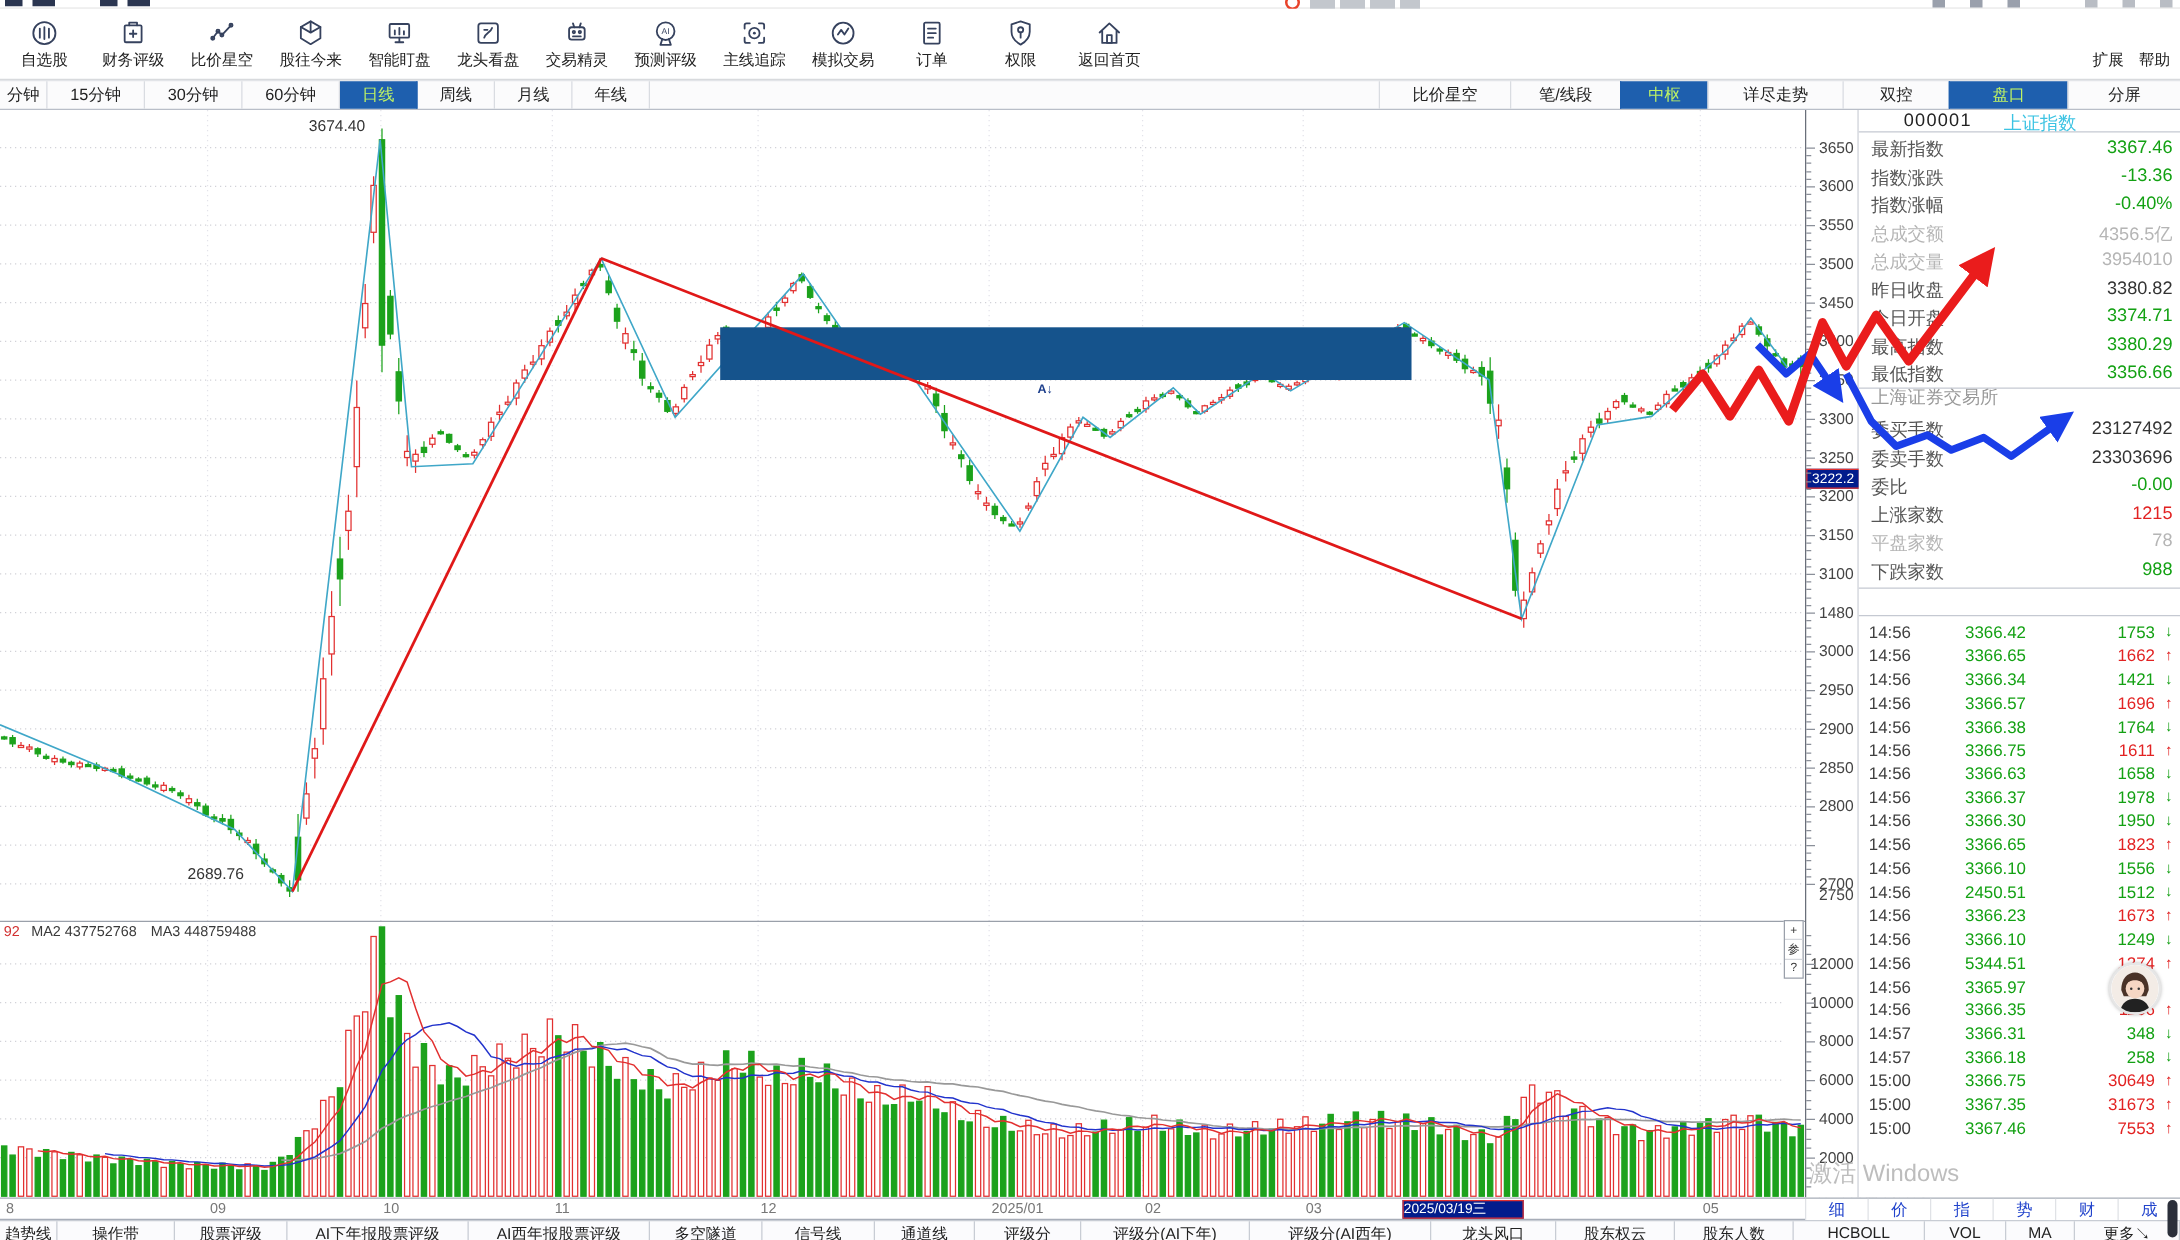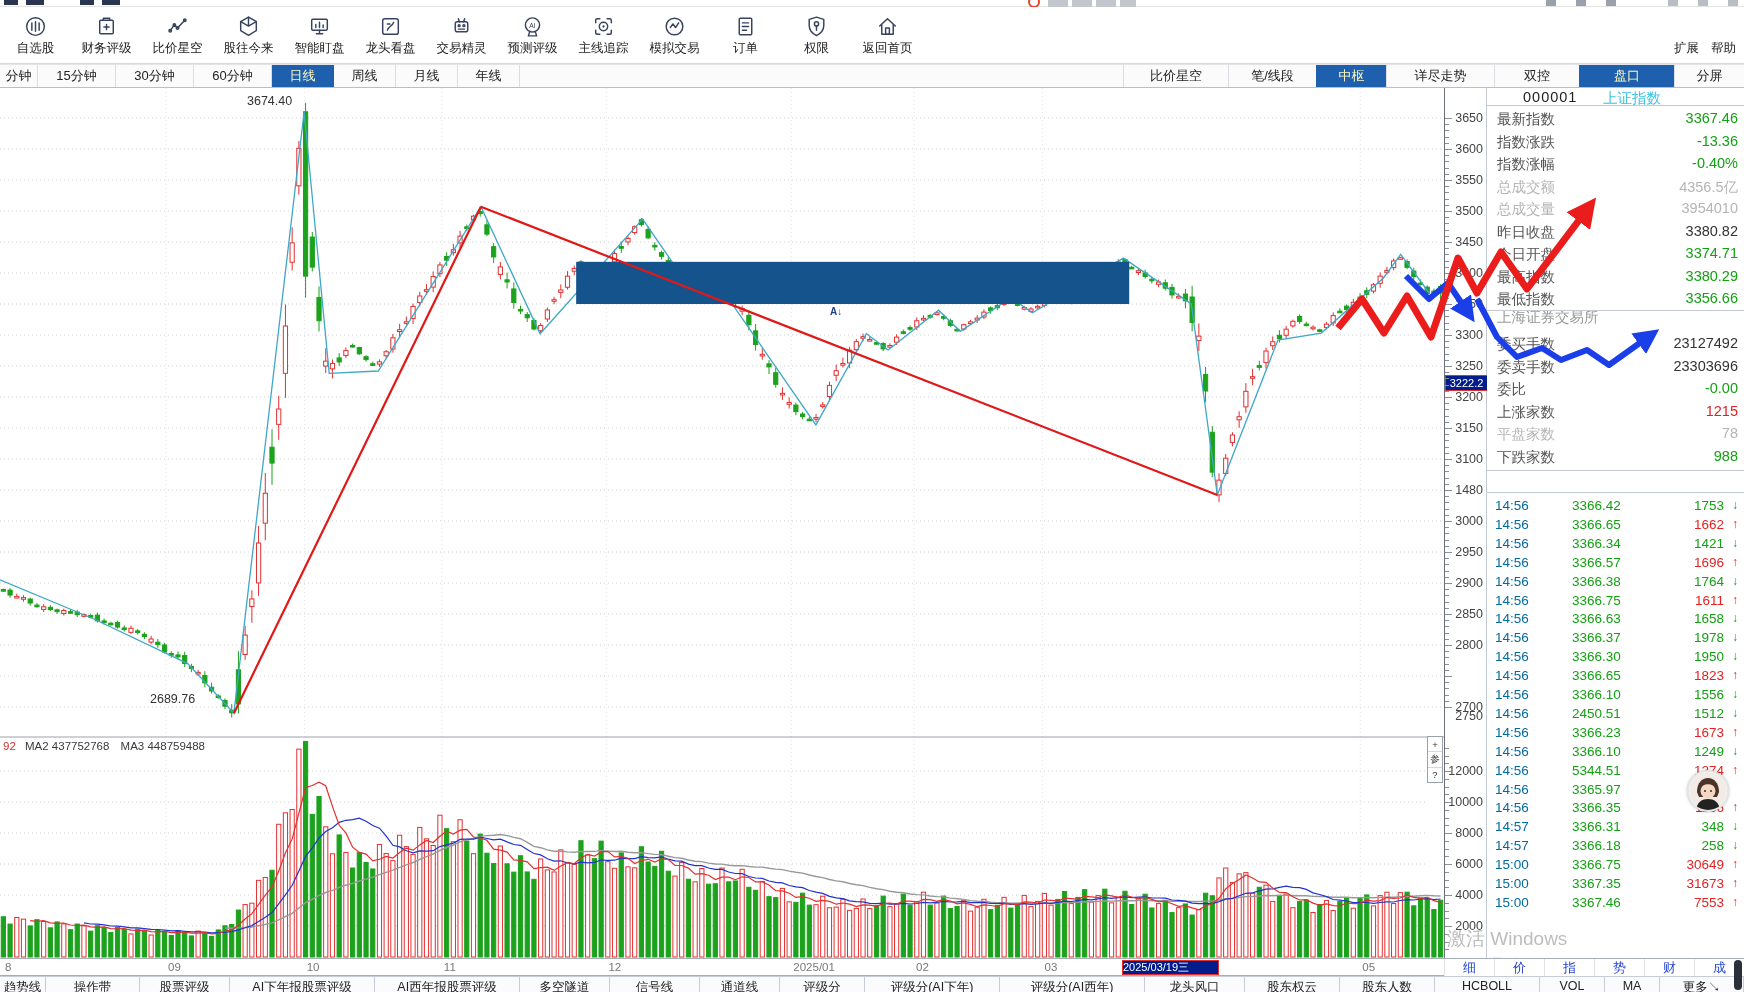--- a/index.html
+++ b/index.html
@@ -17,21 +17,21 @@
   .tool-item{width:71px;display:flex;flex-direction:column;align-items:center;gap:1px;cursor:default;}
   .tool-item svg{width:25px;height:25px;stroke:#36425e;fill:none;stroke-width:1.4;stroke-linecap:round;stroke-linejoin:round;}
   .tool-lbl{font-size:12.5px;color:#222;white-space:nowrap;}
   .toolbar-right{margin-left:auto;padding-right:8px;display:flex;gap:12px;font-size:12.5px;color:#222;align-self:flex-end;padding-bottom:6px;}
   
   .tfbar{position:absolute;left:0;top:64px;width:1744px;height:24px;background:#fbfbfc;border-bottom:1px solid #b9bec8;border-top:1px solid #e2e4e8;display:flex;}
   .tf-left,.tf-right{display:flex;height:100%;}
   .tf-right{margin-left:auto;}
   .tf-tab{display:flex;align-items:center;justify-content:center;font-size:13px;color:#222;border-right:1px solid #d9dce1;padding:0 2px;overflow:hidden;white-space:nowrap;}
   .tf-right .tf-tab{border-right:none;border-left:1px solid #d9dce1;}
-  .tf-tab.active{background:#1e5fae;color:#fef9c3;border-color:#1e5fae;}
+  .tf-tab.active{background:#1e5fae;color:#bef264;border-color:#1e5fae;}
   
   .chart-wrap{position:absolute;left:0;top:88px;width:1444px;height:870px;background:#fff;}
   .hl-label{position:absolute;font-size:12.5px;color:#333;}
   .ma-row{position:absolute;left:3px;top:652px;font-size:11.5px;white-space:nowrap;}
   .ma-row .m1{color:#d23030;margin-right:6px;}
   .ma-row .m2{color:#3a3a3a;margin-right:8px;}
   .ma-row .m3{color:#3a3a3a;}
   .mini-tools{position:absolute;left:1427px;top:648px;width:16px;height:47px;background:#fff;border:1px solid #9aa0aa;font-size:9.5px;color:#333;display:flex;flex-direction:column;}
   .mini-tools span{flex:1;display:flex;align-items:center;justify-content:center;border-bottom:1px solid #d5d8dd;}
   .mini-tools span:last-child{border-bottom:none;}
@@ -49,21 +49,21 @@
   .p-row{position:absolute;left:0;width:257px;height:22px;font-size:14.5px;}
   .p-row .lbl{position:absolute;left:10px;color:#555;}
   .p-row .val{position:absolute;right:6px;color:#333;}
   .p-row.dim .lbl,.p-row.dim .val{color:#b5b5b5;}
   .p-row.section .lbl{color:#999;}
   .c-green{color:#13a113 !important;}
   .c-red{color:#e22222 !important;}
   .c-dark{color:#333 !important;}
   .p-div{position:absolute;left:0;width:257px;height:1px;background:#c5c9d2;}
   .tick-row{position:absolute;left:0;width:257px;height:19px;font-size:13.5px;}
-  .tick-row .t{position:absolute;left:8px;color:#0369a1;}
+  .tick-row .t{position:absolute;left:8px;color:#404040;}
   .tick-row .p{position:absolute;left:85px;color:#13a113;}
   .tick-row .v{position:absolute;right:20px;}
   .tick-row .a{position:absolute;right:6px;font-size:12px;}
   .dir-up{color:#e22222;}
   .dir-down{color:#13a113;}
   .avatar{position:absolute;left:200px;top:682px;width:42px;height:42px;border-radius:50%;background:#fff;border:2px solid #e6e6e6;overflow:hidden;z-index:8;box-shadow:0 0 3px rgba(0,0,0,.25);}
   .watermark1{position:absolute;left:-40px;top:838px;font-size:19px;color:#bdbdbd;z-index:5;white-space:nowrap;}
   .watermark2{position:absolute;left:-34px;top:868px;font-size:11.5px;color:#c7c7c7;z-index:5;white-space:nowrap;}
   
   .xaxis{position:absolute;left:0;top:958px;width:1444px;height:18px;background:#fff;border-top:1px solid #a7adb8;border-bottom:1px solid #a7adb8;}
@@ -220,21 +220,21 @@
         <div class="tf-tab" style="width: 62px;">月线</div>
         <div class="tf-tab" style="width: 62px;">年线</div>
       </div>
     <div class="tf-right" id="tfRight">
         <div class="tf-tab" style="width: 105px;">比价星空</div>
         <div class="tf-tab" style="width: 88px;">笔/线段</div>
         <div class="tf-tab active" style="width: 70px;">中枢</div>
         <div class="tf-tab" style="width: 108px;">详尽走势</div>
         <div class="tf-tab" style="width: 85px;">双控</div>
         <div class="tf-tab active" style="width: 95px;">盘口</div>
-        <div class="tf-tab" style="width: 70px; font-family: Liberation Mono, monospace;">分屏</div>
+        <div class="tf-tab" style="width: 90px; font-family: Liberation Mono, monospace;">分屏</div>
       </div>
   </div>
 
   <div class="chart-wrap">
     <svg id="chartSvg" width="1444" height="870" viewBox="0 0 1444 870" xmlns="http://www.w3.org/2000/svg">
         <line x1="0" y1="30" x2="1444" y2="30" stroke="#d2d2d8" stroke-dasharray="1,3" stroke-width="1"></line>
         <line x1="0" y1="61" x2="1444" y2="61" stroke="#d2d2d8" stroke-dasharray="1,3" stroke-width="1"></line>
         <line x1="0" y1="92" x2="1444" y2="92" stroke="#d2d2d8" stroke-dasharray="1,3" stroke-width="1"></line>
         <line x1="0" y1="123" x2="1444" y2="123" stroke="#d2d2d8" stroke-dasharray="1,3" stroke-width="1"></line>
         <line x1="0" y1="154" x2="1444" y2="154" stroke="#d2d2d8" stroke-dasharray="1,3" stroke-width="1"></line>

